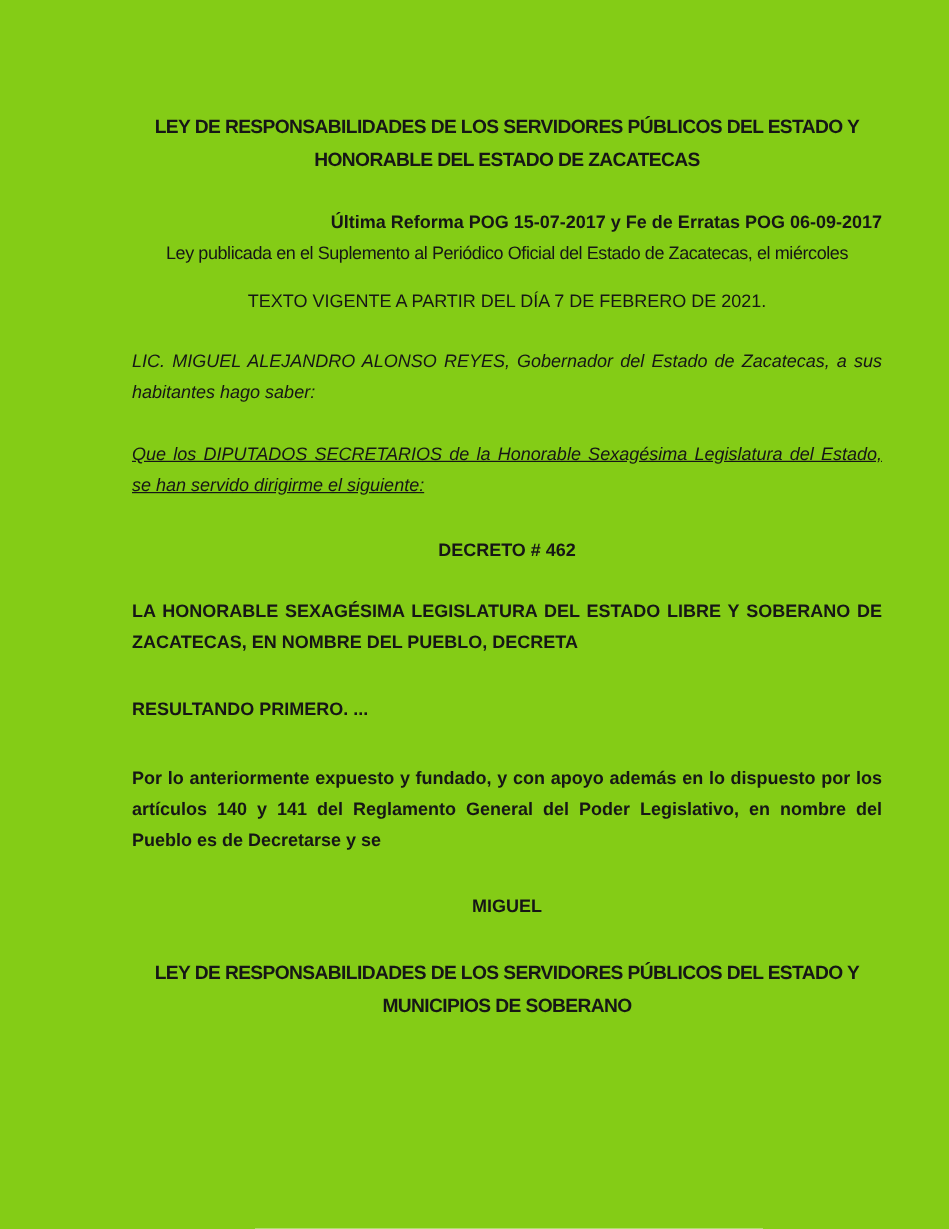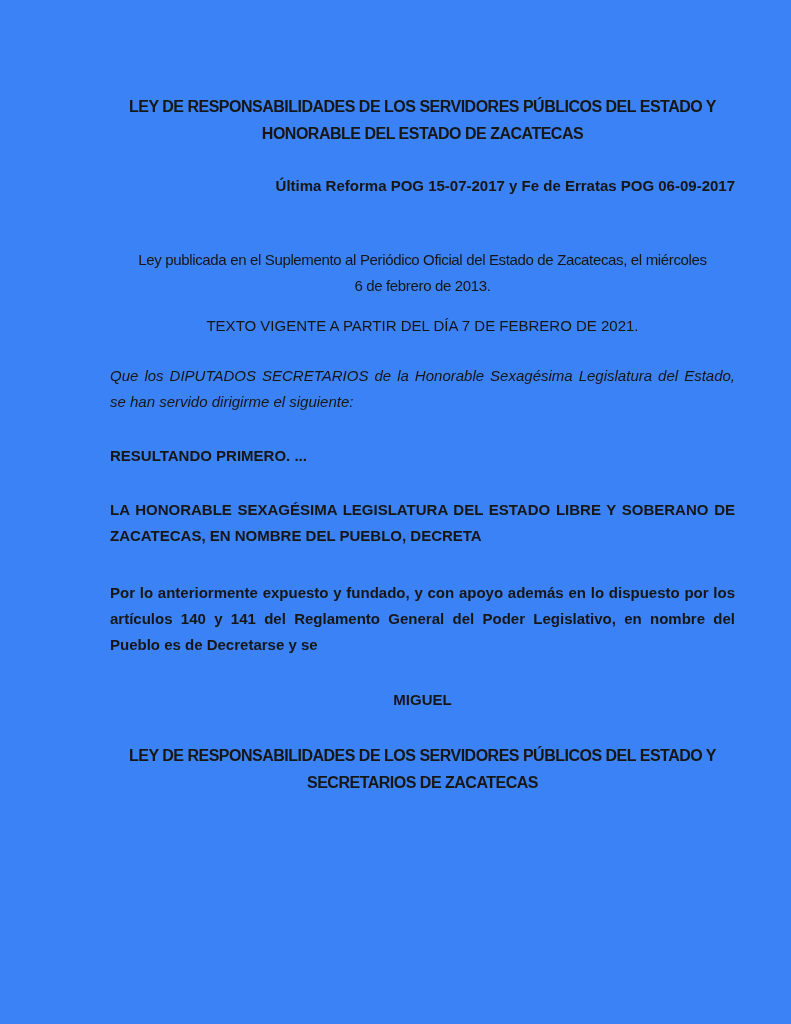--- a/index.html
+++ b/index.html
@@ -6,21 +6,21 @@
   html, body {
     margin: 0;
     padding: 0;
     background: #ffffff;
   }
   .page {
     position: relative;
     width: 791px;
     height: 1024px;
     margin: 0 auto;
-    background: #3b82f6;
+    background: #84cc16;
     box-sizing: border-box;
     padding: 93px 56px 0 110px;
     font-family: "Liberation Sans", "DejaVu Sans", sans-serif;
     color: #161616;
     -webkit-font-smoothing: antialiased;
     overflow: hidden;
   }
   .para {
     margin: 0;
     font-size: 15px;
@@ -35,60 +35,61 @@
   }
   .bold   { font-weight: 700; }
   .italic { font-style: italic; }
   .center { text-align: center; }
   .right  { text-align: right; }
   .just   { text-align: justify; }
   .tight  { letter-spacing: -0.35px; text-align: center; }
 
   
   .mb-title       { margin-bottom: 26px; }
-  .mb-reform      { margin-bottom: 48px; }
+  .mb-reform      { }
   .mb-publication { margin-bottom: 14px; }
   .mb-effective   { margin-bottom: 24px; }
   .mb-governor    { margin-bottom: 25px; }
-  .mb-secretaries { margin-bottom: 28px; }
+  .mb-secretaries { margin-bottom: 28px; text-decoration: underline; }
   .mb-decreenum   { margin-bottom: 25px; }
   .mb-legislature { margin-bottom: 30px; }
   .mb-resultando  { margin-bottom: 28px; }
   .mb-foundation  { margin-bottom: 29px; margin-top: 31px; }
   .mb-decreta     { margin-bottom: 29px; }
 </style>
 </head>
 <body>
 
 <div class="page">
 
   <div class="para upper-title mb-title">
     <div>LEY DE RESPONSABILIDADES DE LOS SERVIDORES PÚBLICOS DEL ESTADO Y</div>
     <div>HONORABLE DEL ESTADO DE ZACATECAS</div>
   </div>
 
   <p class="para bold right mb-reform">Última Reforma POG 15-07-2017 y Fe de Erratas POG 06-09-2017</p>
 
   <div class="para center tight mb-publication">
     <div>Ley publicada en el Suplemento al Periódico Oficial del Estado de Zacatecas, el miércoles</div>
-    <div>6 de febrero de 2013.</div>
   </div>
 
   <p class="para center mb-effective">TEXTO VIGENTE A PARTIR DEL DÍA 7 DE FEBRERO DE 2021.</p>
 
+  <p class="para italic just mb-governor">LIC. MIGUEL ALEJANDRO ALONSO REYES, Gobernador del Estado de Zacatecas, a sus habitantes hago saber:</p>
 
   <p class="para italic just mb-secretaries">Que los DIPUTADOS SECRETARIOS de la Honorable Sexagésima Legislatura del Estado, se han servido dirigirme el siguiente:</p>
 
+  <p class="para bold center mb-decreenum">DECRETO # 462</p>
+
+  <p class="para bold just mb-legislature">LA HONORABLE SEXAGÉSIMA LEGISLATURA DEL ESTADO LIBRE Y SOBERANO DE ZACATECAS, EN NOMBRE DEL PUEBLO, DECRETA</p>
 
   <p class="para bold mb-resultando">RESULTANDO PRIMERO. ...</p>
-
-  <p class="para bold just mb-legislature">LA HONORABLE SEXAGÉSIMA LEGISLATURA DEL ESTADO LIBRE Y SOBERANO DE ZACATECAS, EN NOMBRE DEL PUEBLO, DECRETA</p>
 
   <p class="para bold just mb-foundation">Por lo anteriormente expuesto y fundado, y con apoyo además en lo dispuesto por los artículos 140 y 141 del Reglamento General del Poder Legislativo, en nombre del Pueblo es de Decretarse y se</p>
 
   <p class="para bold center mb-decreta">MIGUEL</p>
 
   <div class="para upper-title">
     <div>LEY DE RESPONSABILIDADES DE LOS SERVIDORES PÚBLICOS DEL ESTADO Y</div>
-    <div>SECRETARIOS DE ZACATECAS</div>
+    <div>MUNICIPIOS DE SOBERANO</div>
   </div>
 
 </div>
 
 </body></html>

